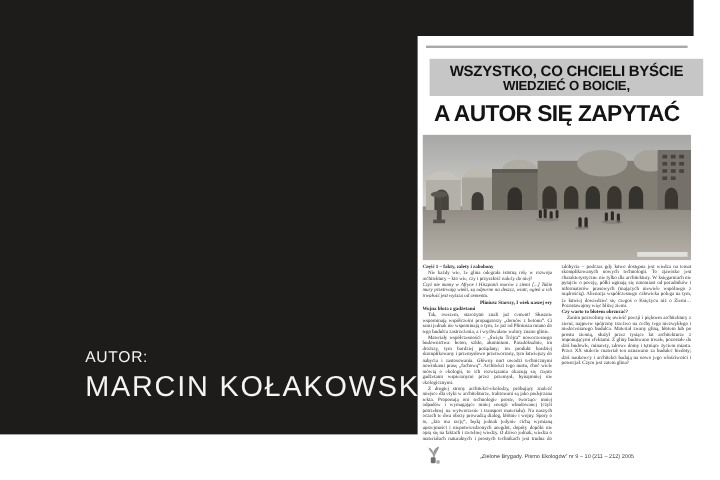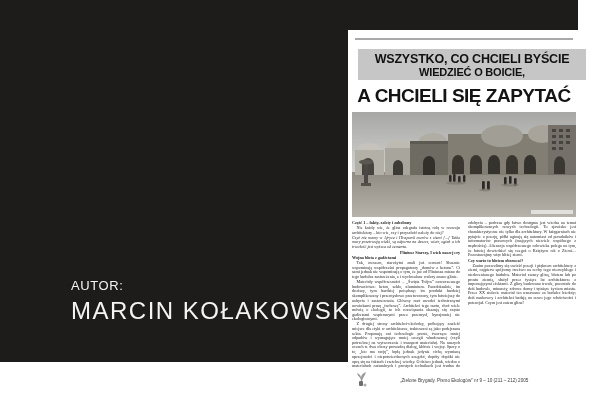--- a/index.html
+++ b/index.html
@@ -1,19 +1,19 @@
 <!DOCTYPE html>
 <html><head>
 <meta charset="utf-8">
 <style>
   html,body{margin:0;padding:0;}
   body{width:600px;height:400px;position:relative;background:#ffffff;overflow:hidden;
        font-family:"Liberation Sans",sans-serif;}
   .slide-bg{position:absolute;left:0;top:0;width:578px;height:362px;background:#1d1c1a;}
-  .author-block{position:absolute;left:71px;top:278px;color:#f4f4f4;}
+  .author-block{position:absolute;left:71px;top:290px;color:#f4f4f4;}
   .author-label{font-size:13px;letter-spacing:0.6px;margin-bottom:4px;}
   .author-name{font-size:24px;letter-spacing:1.5px;}
   
   .page{position:absolute;left:348px;top:30px;width:232px;height:364px;background:#ffffff;}
   .top-rule{position:absolute;left:7px;top:8px;width:218px;height:2px;background:#a9a9a9;}
   .hbox{position:absolute;left:10px;top:19px;width:228px;background:#c6c6c6;
         text-align:center;padding:3px 0 2px 0;color:#111;}
   .h1a{font-weight:bold;font-size:12.5px;line-height:14px;letter-spacing:-0.2px;}
   .h1b{font-weight:bold;font-size:11px;line-height:12px;letter-spacing:-0.2px;}
   .h1c{position:absolute;left:0;top:55px;width:232px;text-align:center;color:#141414;
@@ -48,21 +48,21 @@
     <div class="author-name">MARCIN KOŁAKOWSKI</div>
   </div>
 
   <div class="page">
     <div class="top-rule"></div>
 
     <div class="hbox">
       <div class="h1a">WSZYSTKO, CO CHCIELI BYŚCIE</div>
       <div class="h1b">WIEDZIEĆ O BOICIE,</div>
     </div>
-    <div class="h1c">A CHCIELI SIĘ ZAPYTAĆ</div>
+    <div class="h1c">A AUTOR SIĘ ZAPYTAĆ</div>
 
     <div class="photo">
       <svg width="224" height="105" viewBox="0 0 224 105" xmlns="http://www.w3.org/2000/svg">
         <defs>
           <linearGradient id="sky" x1="0" y1="0" x2="0" y2="1">
             <stop offset="0" stop-color="#a7a7a5"></stop>
               <stop offset="1" stop-color="#d6d6d3"></stop>
           </linearGradient>
           <linearGradient id="gnd" x1="0" y1="0" x2="0" y2="1">
             <stop offset="0" stop-color="#8f8b82"></stop>

